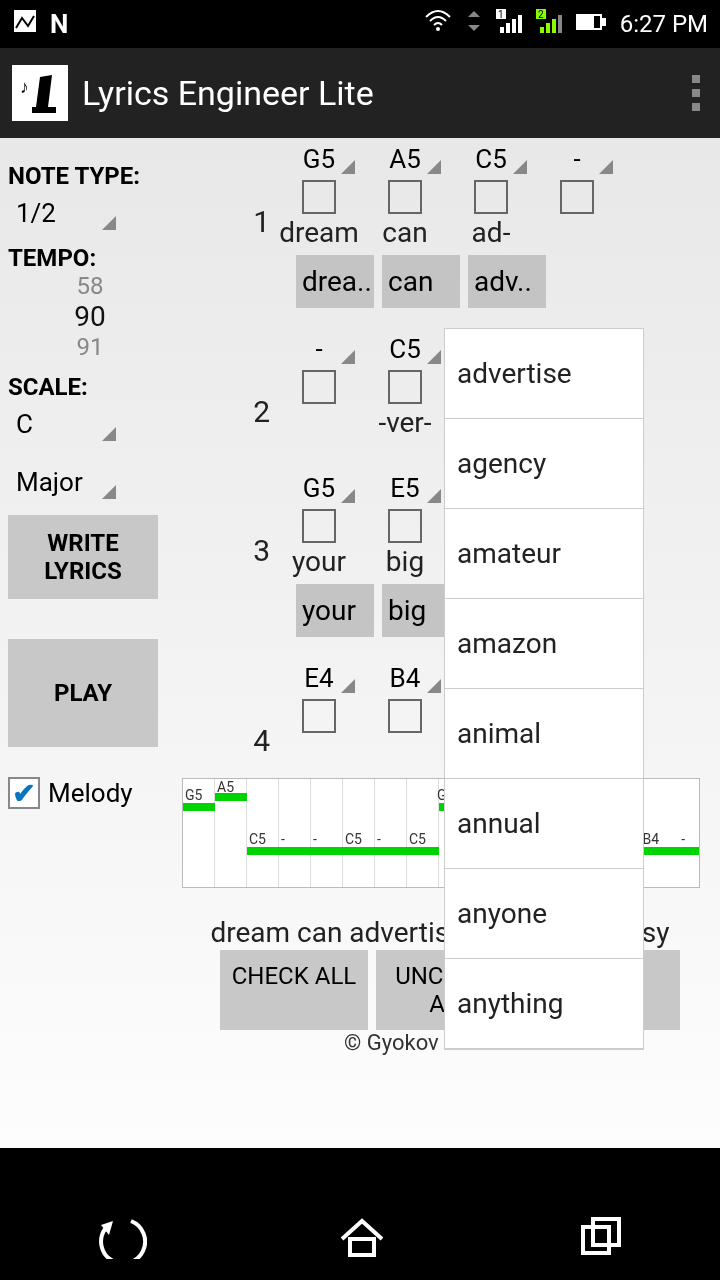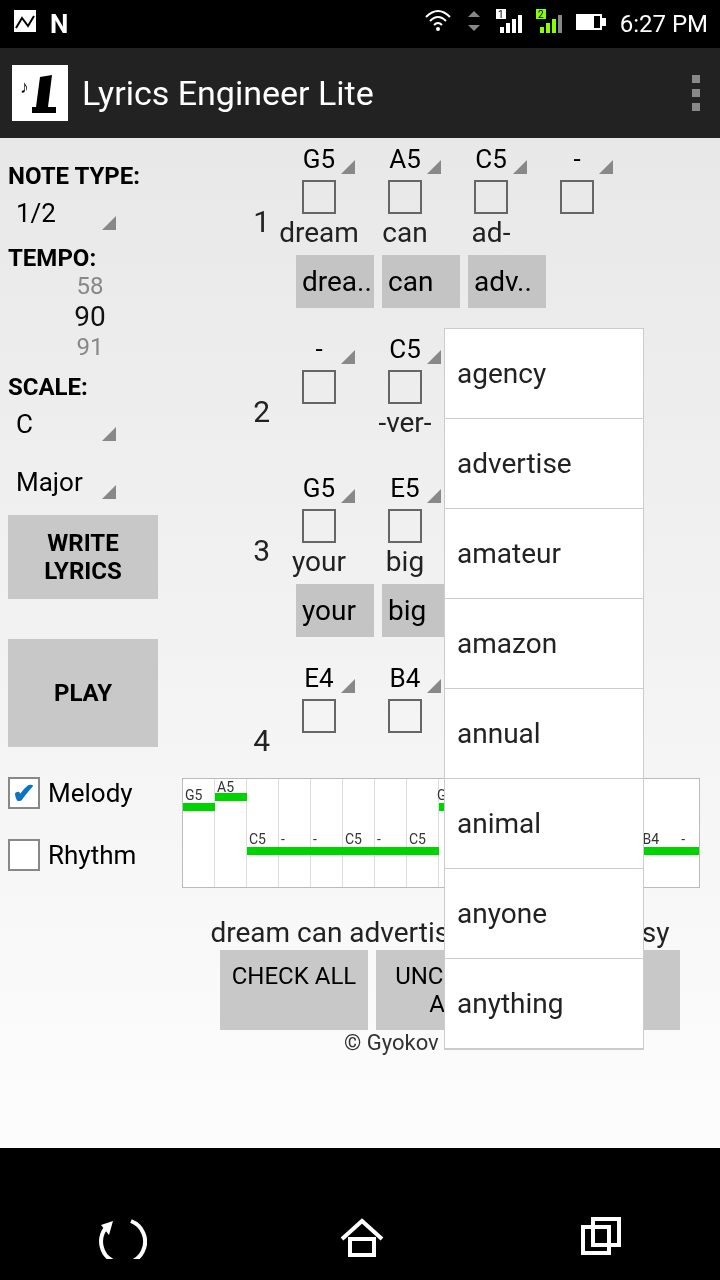--- a/index.html
+++ b/index.html
@@ -295,24 +295,20 @@
     </div>
     <div class="side-label">SCALE:</div>
     <div class="spinner">C</div>
     <div class="spinner" style="margin-top:20px;">Major</div>
     <div class="big-btn">WRITE LYRICS</div>
     <div class="big-btn tall">PLAY</div>
     <div class="check-row">
       <span class="checkbox checked"></span>
       <span>Melody</span>
     </div>
-    <div class="check-row">
-      <span class="checkbox"></span>
-      <span>Rhythm</span>
-    </div>
   </div>
 
   <div class="editor">
 
     <div class="line">
       <div class="line-num">1</div>
       <div class="cells">
         <div class="cell">
             <div class="note-sel">G5</div>
             <span class="chk"></span>
@@ -387,26 +383,26 @@
           </div>
         <div class="cell">
             <div class="note-sel">B4</div>
             <span class="chk"></span>
           </div>
       </div>
     </div>
   </div>
 
   <div class="autocomplete">
+    <div class="auto-item">advertise</div>
     <div class="auto-item">agency</div>
-    <div class="auto-item">advertise</div>
     <div class="auto-item">amateur</div>
     <div class="auto-item">amazon</div>
+    <div class="auto-item">animal</div>
     <div class="auto-item">annual</div>
-    <div class="auto-item">animal</div>
     <div class="auto-item">anyone</div>
     <div class="auto-item">anything</div>
   </div>
 
   <div class="roll">
     <div class="col" style="left:0;width:32px;"></div>
     <div class="col" style="left:32px;width:32px;"></div>
     <div class="col" style="left:64px;width:32px;"></div>
     <div class="col" style="left:96px;width:32px;"></div>
     <div class="col" style="left:128px;width:32px;"></div>

